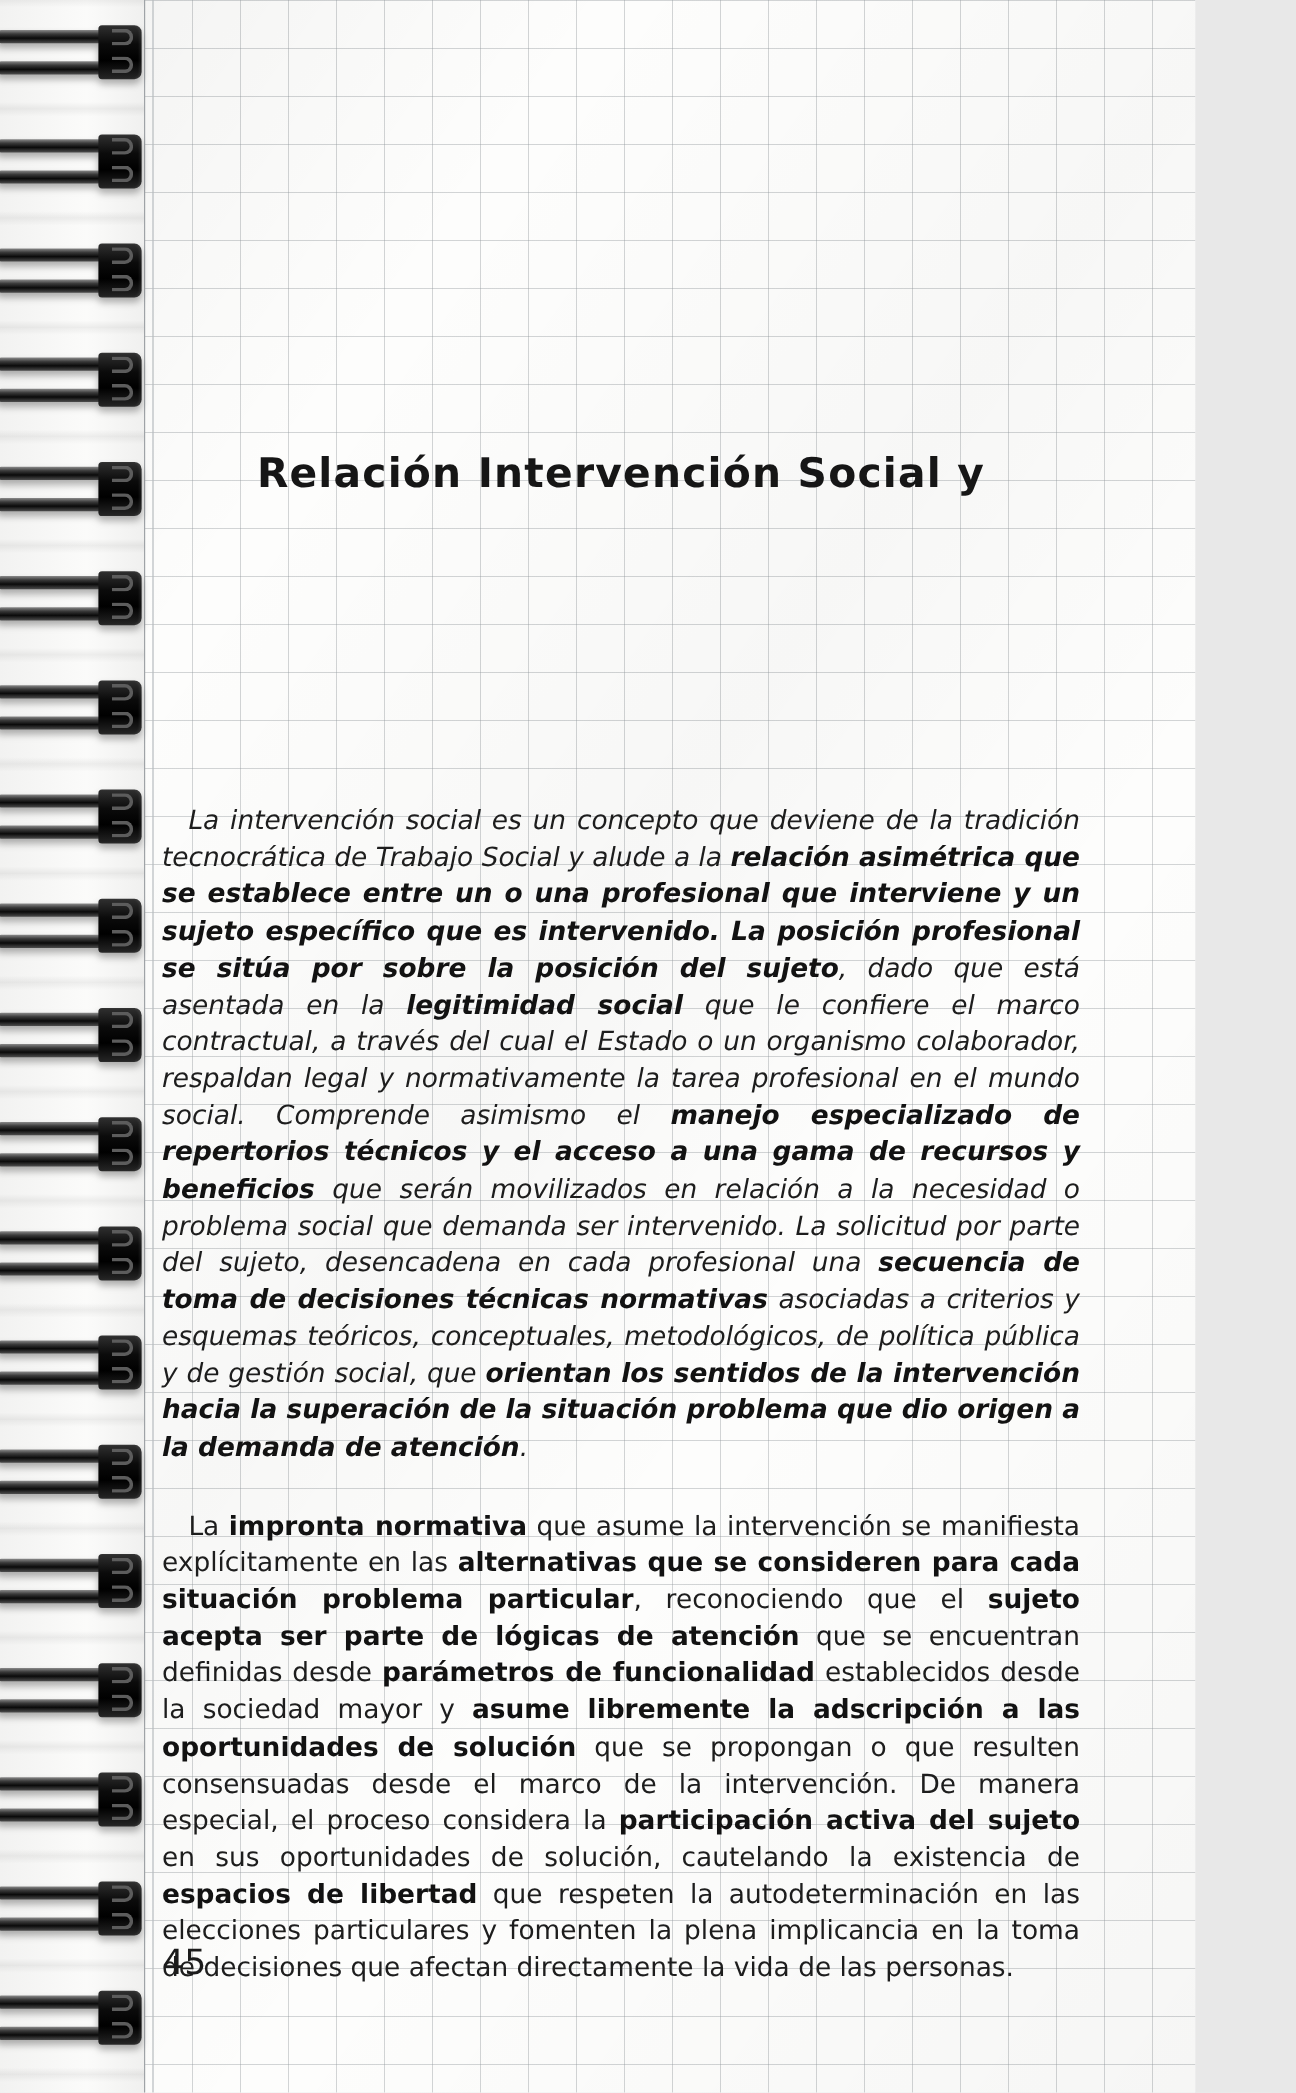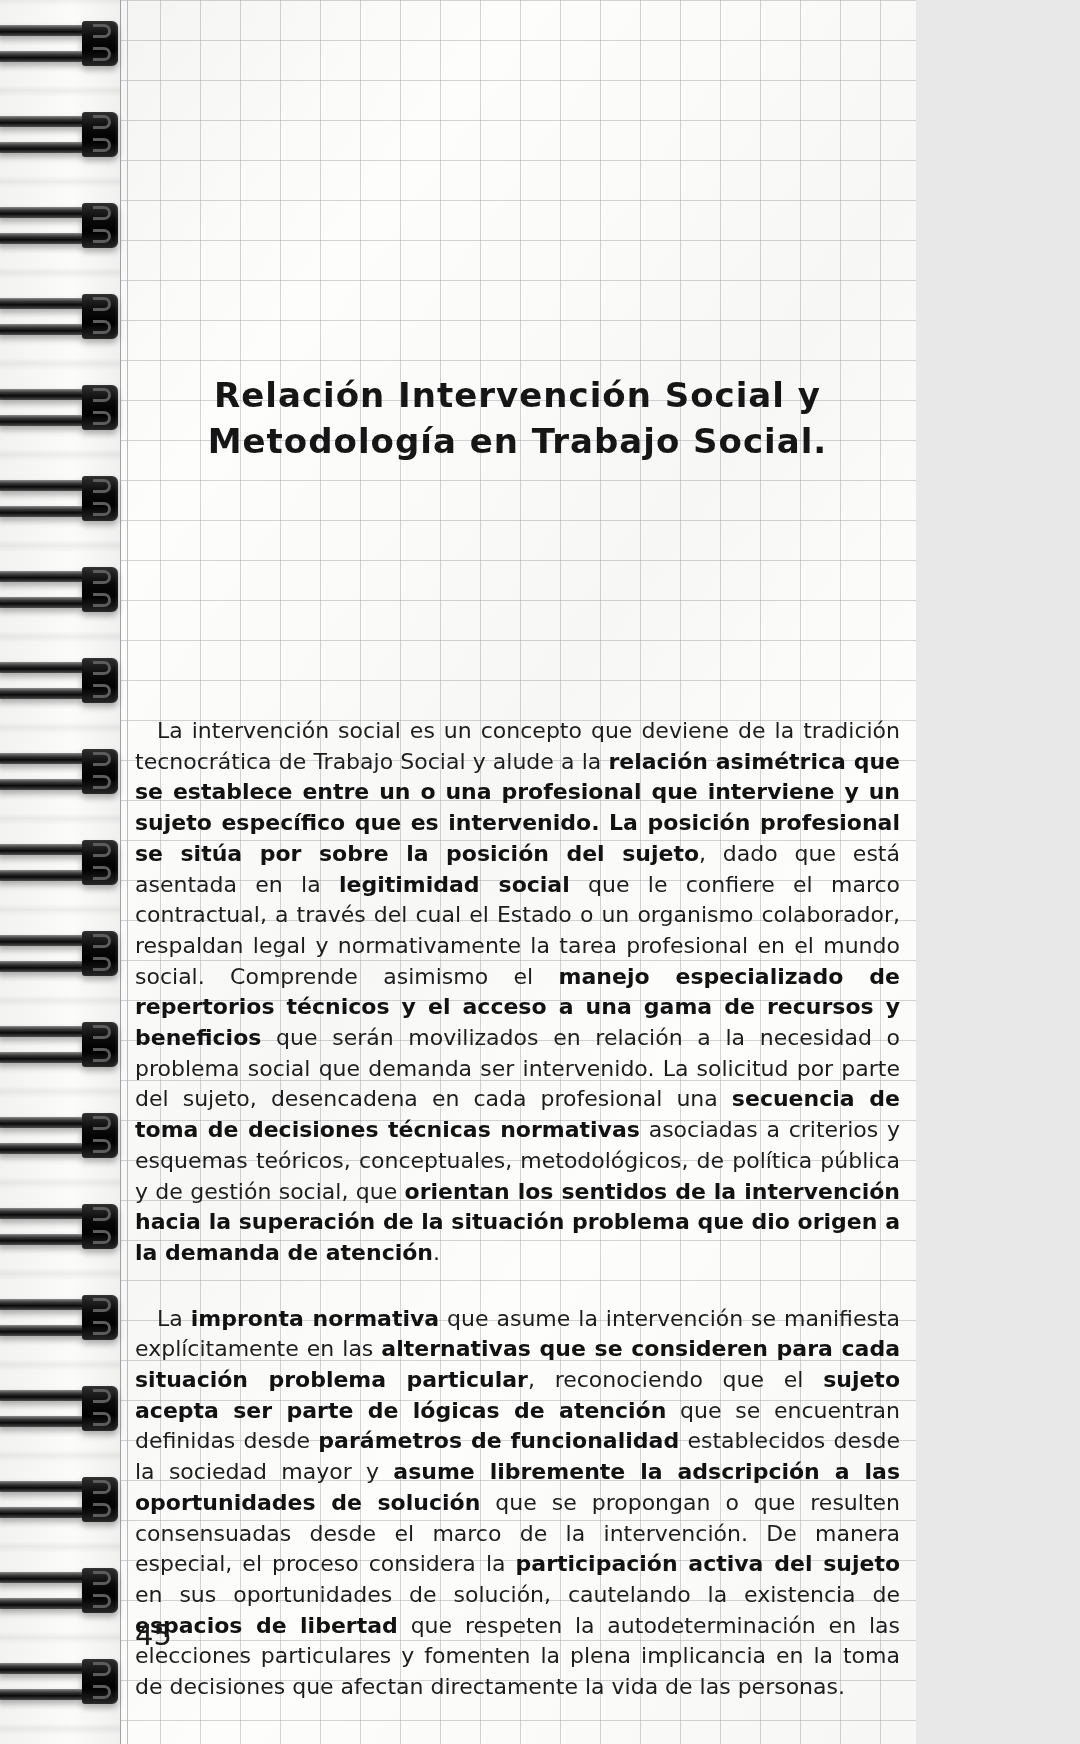--- a/index.html
+++ b/index.html
@@ -2,21 +2,21 @@
 <html><head>
 <meta charset="utf-8">
 <style>
   html, body {
     margin: 0;
     padding: 0;
     background: #e8e8e8;
   }
   .notebook {
     position: relative;
-    width: 916px;
+    width: 996px;
     height: 1744px;
     background: #f4f4f3;
     overflow: hidden;
     font-family: "DejaVu Sans", sans-serif;
   }
 
   
   .binding-strip {
     position: absolute;
     left: 0; top: 0;
@@ -107,21 +107,21 @@
   }
   .body-paragraph {
     margin: 0;
     font-size: 22px;
     line-height: 30.7px;
     text-align: justify;
     text-indent: 22px;
     color: #1d1d1d;
   }
   .body-paragraph b { font-weight: bold; color: #121212; }
-  #para1 { margin-top: 252px; }
+  #para1 { margin-top: 252px; font-style: italic; }
   #para2 { margin-top: 35px; }
   .page-number {
     position: absolute;
     left: 15px;
     top: 1618px;
     width: 807px;
     font-size: 29px;
     color: #1b1b1b;
   }
 </style>
@@ -130,21 +130,20 @@
 
 <div class="notebook">
 
   <div class="paper">
     <div class="edge-line-1"></div>
     <div class="edge-line-2"></div>
 
     <div class="content">
       <h1 class="page-title">
         <span>Relación Intervención Social y</span><br>
-        <span>Metodología en Trabajo Social.</span>
       </h1>
 
       <p id="para1" class="body-paragraph"><span>La intervención social es un concepto que deviene de la tradición tecnocrática de Trabajo Social y alude a la </span><b>relación asimétrica que se establece entre un o una profesional que interviene y un sujeto específico que es intervenido. La posición profesional se sitúa por sobre la posición del sujeto</b><span>, dado que está asentada en la </span><b>legitimidad social</b><span> que le confiere el marco contractual, a través del cual el Estado o un organismo colaborador, respaldan legal y normativamente la tarea profesional en el mundo social. Comprende asimismo el </span><b>manejo especializado de repertorios técnicos y el acceso a una gama de recursos y beneficios</b><span> que serán movilizados en relación a la necesidad o problema social que demanda ser intervenido. La solicitud por parte del sujeto, desencadena en cada profesional una </span><b>secuencia de toma de decisiones técnicas normativas</b><span> asociadas a criterios y esquemas teóricos, conceptuales, metodológicos, de política pública y de gestión social, que </span><b>orientan los sentidos de la intervención hacia la superación de la situación problema que dio origen a la demanda de atención</b><span>.</span></p>
 
       <p id="para2" class="body-paragraph"><span>La </span><b>impronta normativa</b><span> que asume la intervención se manifiesta explícitamente en las </span><b>alternativas que se consideren para cada situación problema particular</b><span>, reconociendo que el </span><b>sujeto acepta ser parte de lógicas de atención</b><span> que se encuentran definidas desde </span><b>parámetros de funcionalidad</b><span> establecidos desde la sociedad mayor y </span><b>asume libremente la adscripción a las oportunidades de solución</b><span> que se propongan o que resulten consensuadas desde el marco de la intervención. De manera especial, el proceso considera la </span><b>participación activa del sujeto</b><span> en sus oportunidades de solución, cautelando la existencia de </span><b>espacios de libertad</b><span> que respeten la autodeterminación en las elecciones particulares y fomenten la plena implicancia en la toma de decisiones que afectan directamente la vida de las personas.</span></p>
     </div>
 
     <div class="page-number">45</div>
   </div>
 

